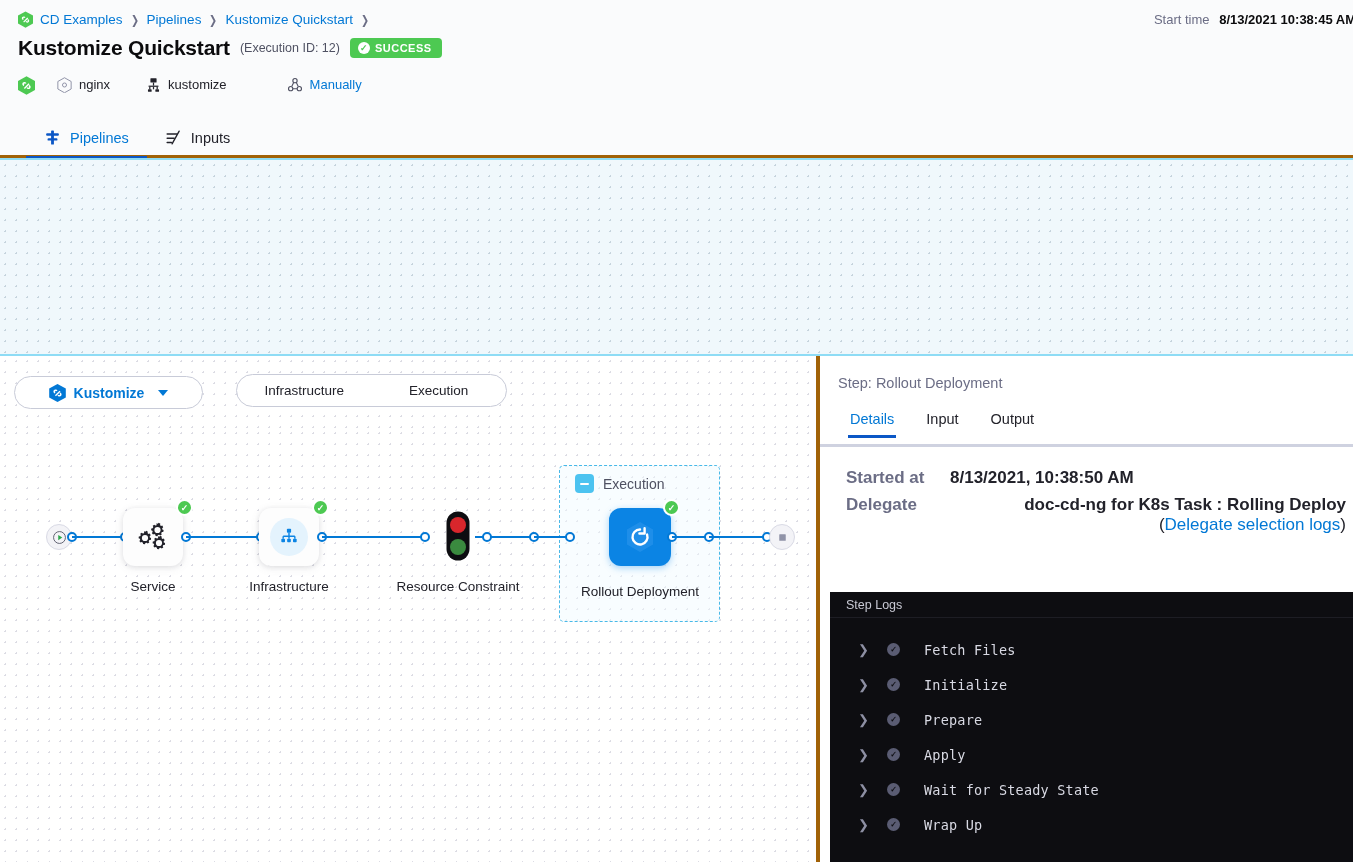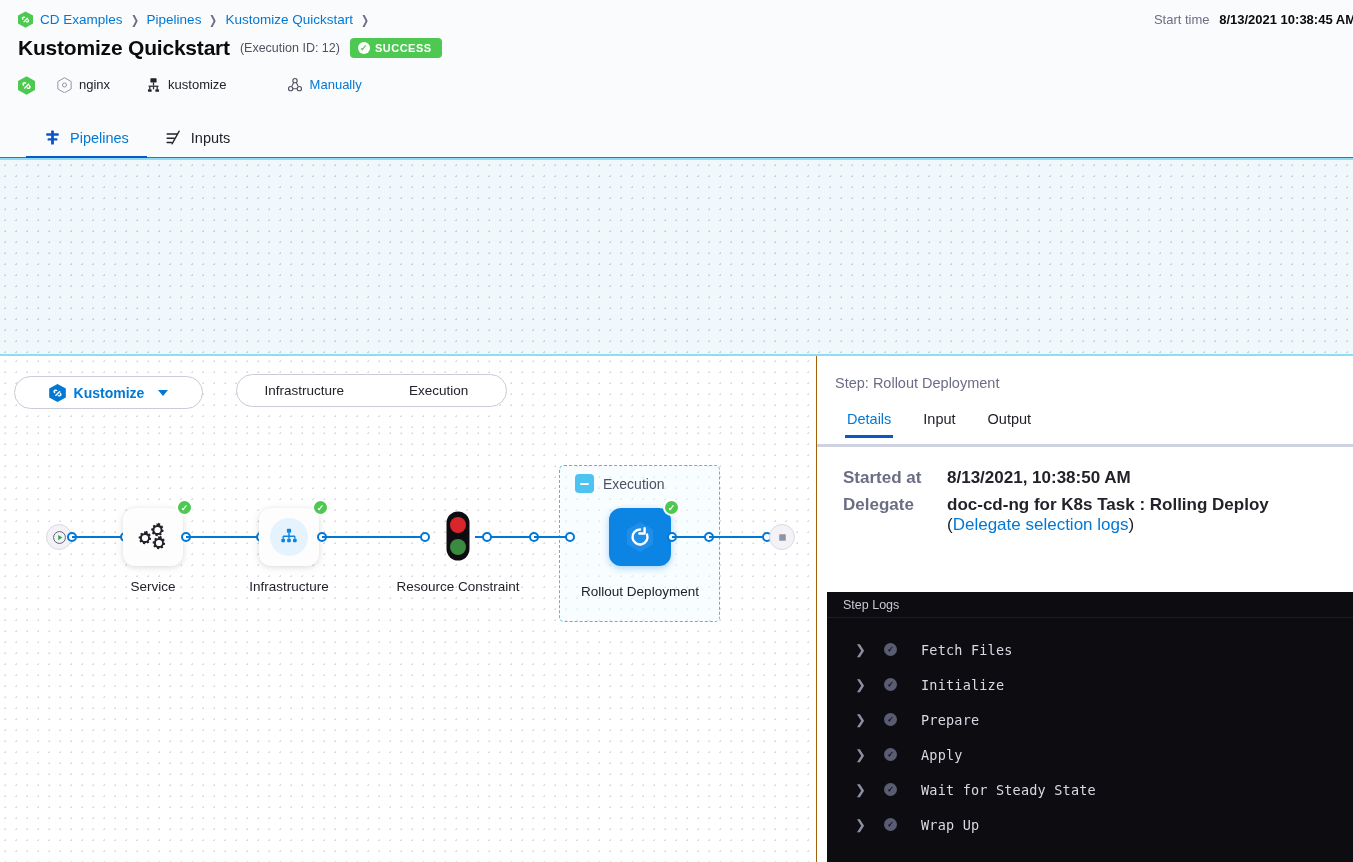--- a/index.html
+++ b/index.html
@@ -9,21 +9,21 @@
     background: #ffffff;
     overflow: hidden;
     color: #22222a;
   }
   #app { position: relative; width: 1353px; height: 862px; }
 
   
   .header {
     position: absolute; left: 0; top: 0; width: 1353px; height: 158px;
     background: #fafbfc;
-    border-bottom: 1px solid #a16207;
+    border-bottom: 3px solid #a16207;
   }
   .breadcrumb {
     position: absolute; left: 18px; top: 11px;
     display: flex; align-items: center; gap: 7px;
     font-size: 13.5px;
   }
   .bc-link { color: #0278d5; cursor: pointer; white-space: nowrap; }
   .bc-sep { color: #6b6d85; font-size: 12px; transform: scaleX(0.8); }
 
   .harness-hex {
@@ -177,21 +177,21 @@
     cursor: pointer;
   }
   .collapse-btn i {
     display: block; width: 9px; height: 2px; background: #fff; border-radius: 1px;
   }
   .exec-group-ttl { font-size: 14px; color: #4f5162; }
 
   
   .right-panel {
     position: absolute; left: 816px; top: 356px; width: 537px; height: 506px;
-    background: #fff; border-left: 1px solid #a16207;
+    background: #fff; border-left: 4px solid #a16207;
   }
   .rp-step-title {
     position: absolute; left: 18px; top: 19px;
     font-size: 14.5px; color: #6b6d85;
   }
   .rp-tabs {
     position: absolute; left: 14px; top: 55px;
     display: flex; align-items: flex-start;
   }
   .rp-tab {
@@ -206,21 +206,21 @@
   .rp-tabs-rule {
     position: absolute; left: 0; top: 88px; width: 537px; height: 3px;
     background: #cfd2e0;
   }
   .detail-table {
     position: absolute; left: 26px; top: 112px; width: 500px;
     font-size: 17px;
   }
   .detail-row { display: flex; margin-bottom: 7px; }
   .detail-key { width: 104px; color: #6b6d85; font-weight: bold; flex-shrink: 0; }
-  .detail-val { color: #22222a; font-weight: bold; }
+  .detail-val { color: #22222a; font-weight: bold; text-align: right; }
   .detail-val a { color: #0278d5; font-weight: normal; text-decoration: none; cursor: pointer; }
   .paren { font-weight: normal; color: #22222a; }
 
   
   .logs {
     position: absolute; left: 10px; top: 236px; width: 537px; height: 270px;
     background: #0d0d11;
   }
   .logs-hdr {
     height: 26px; display: flex; align-items: center; padding-left: 16px;

